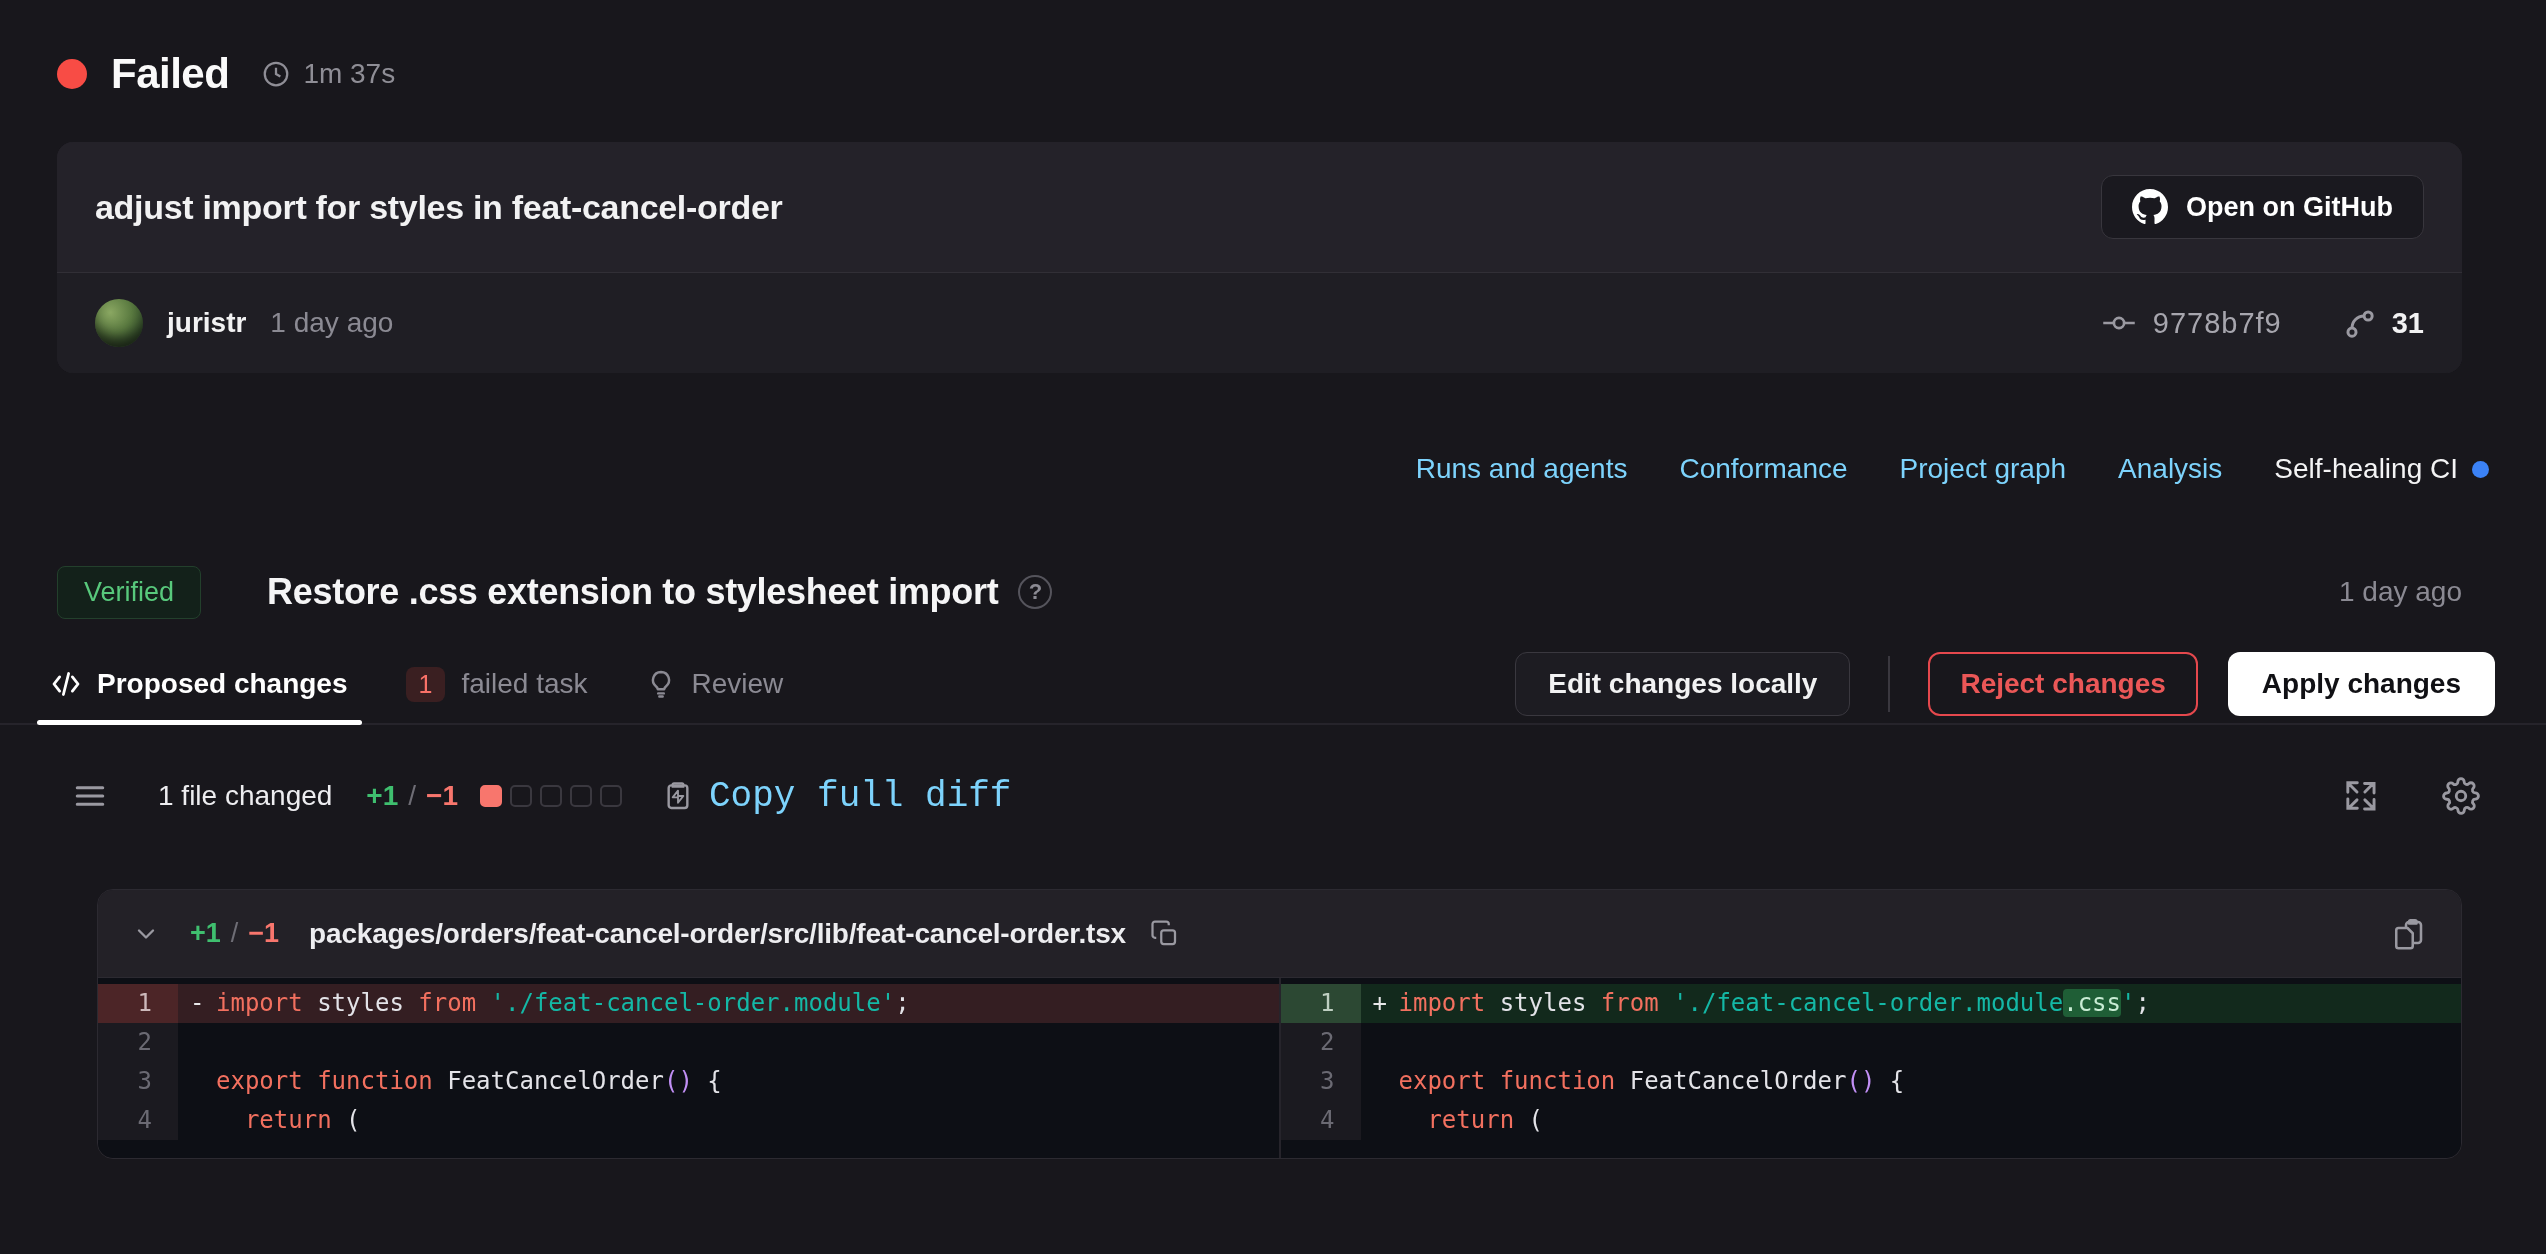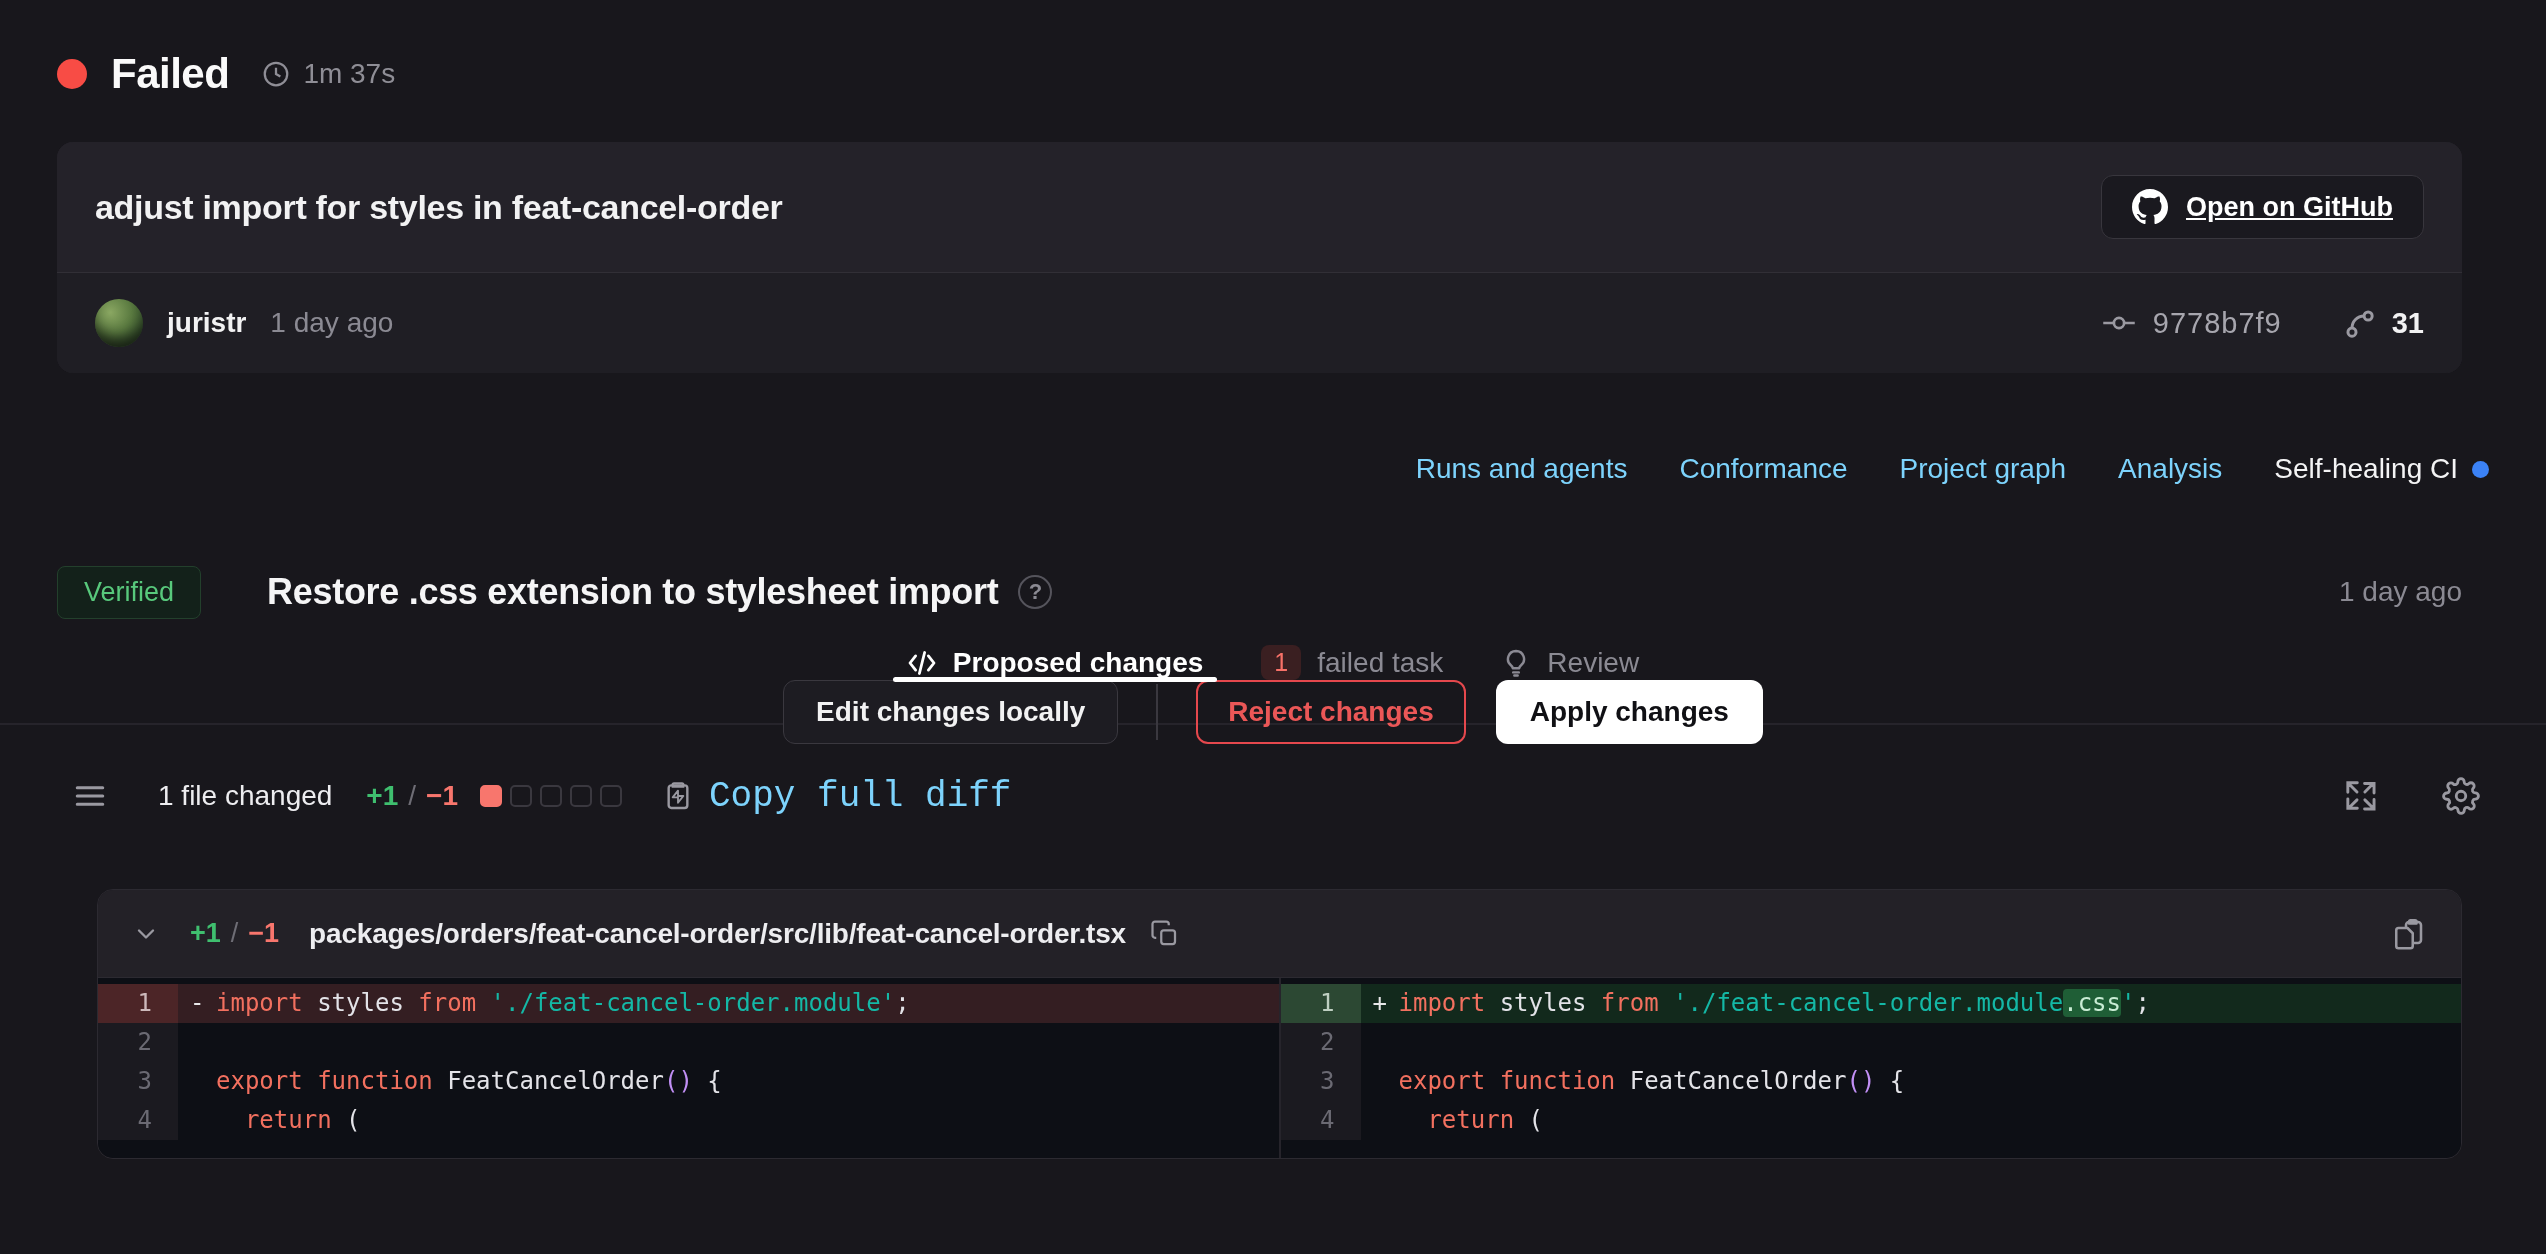--- a/index.html
+++ b/index.html
@@ -18,21 +18,21 @@
   .status-label { font-size:42px; font-weight:700; color:#fafafa; letter-spacing:-0.5px; }
   .status-time { display:flex; align-items:center; gap:12px; margin-left:8px; color:#8f8e96; }
   .status-time svg { stroke:#8f8e96; }
   .status-duration { font-size:28px; color:#8f8e96; }
 
   
   .commit-card { margin:44px 84px 0 57px; border-radius:16px; overflow:hidden; background:#242229; }
   .card-title-row { display:flex; align-items:center; justify-content:space-between; height:130px; padding:0 38px; background:#242229; }
   .card-title { font-size:34px; font-weight:700; color:#f2f2f3; letter-spacing:-0.3px; }
   .github-btn { display:flex; align-items:center; gap:18px; height:64px; padding:0 30px; border-radius:12px;
-    background:#1a191f; border:1px solid #38363d; color:#fff; font-size:27px; font-weight:600; cursor:pointer;text-decoration:underline; }
+    background:#1a191f; border:1px solid #38363d; color:#fff; font-size:27px; font-weight:600; cursor:pointer; }
   .github-btn svg { fill:#fff; }
   .card-divider { height:1px; background:#312f36; }
   .card-author-row { display:flex; align-items:center; height:100px; padding:0 38px; gap:24px; background:#1f1e24; }
   .avatar { width:48px; height:48px; border-radius:50%;
     background: radial-gradient(circle at 32% 28%, #8aa762 0%, #5a7a40 45%, #35512c 75%, #243c20 100%);
     box-shadow: inset 0 -14px 14px -6px rgba(20,26,16,.85); }
   .author-name { font-size:28px; font-weight:700; color:#f2f2f3; }
   .author-time { font-size:28px; color:#8b8a93; }
   .card-author-right { margin-left:auto; display:flex; align-items:center; gap:16px; }
   .commit-hash { font-size:29px; color:#a7a6ae; letter-spacing:1px; }
@@ -50,21 +50,21 @@
   .fix-heading-row { display:flex; align-items:center; margin:68px 84px 0 57px; height:62px; }
   .verified-badge { font-size:27px; color:#58c97c; background:#13211a; border:1px solid #23402c; border-radius:8px;
     padding:10px 26px; }
   .fix-title { margin-left:66px; font-size:36px; font-weight:700; color:#f5f5f6; letter-spacing:-0.3px; }
   .help-icon { margin-left:20px; width:34px; height:34px; border-radius:50%; border:2px solid #55545c;
     color:#8b8a93; font-size:22px; font-weight:700; display:flex; align-items:center; justify-content:center; }
   .fix-time { margin-left:auto; font-size:28px; color:#8b8a93; }
 
   
   .tabs-row { display:flex; align-items:center; justify-content:space-between; margin:22px 0 0; padding:0 51px;
-    height:80px; border-bottom:2px solid #26242b;flex-direction:column; }
+    height:80px; border-bottom:2px solid #26242b; }
   .tabs-left { display:flex; align-items:center; gap:58px; height:100%; }
   .tab { display:flex; align-items:center; gap:16px; height:100%; font-size:28px; color:#8b8a93; cursor:pointer; position:relative; }
   .tab.active { color:#ffffff; font-weight:600; }
   .tab.active::after { content:""; position:absolute; left:-14px; right:-14px; bottom:-2px; height:5px; background:#fff; border-radius:3px; }
   .tab-icon svg { stroke:currentColor; }
   .tab-badge { font-size:25px; color:#f87168; background:#3a1f21; border-radius:8px; padding:3px 13px; }
   .actions { display:flex; align-items:center; gap:30px; }
   .btn { height:64px; border-radius:12px; font-size:28px; font-weight:600; display:flex; align-items:center;
     cursor:pointer; border:none; font-family:"Liberation Sans", sans-serif; }
   .btn-edit { padding:0 32px; background:#1d1c22; border:1px solid #3a383f; color:#f2f2f3; }

